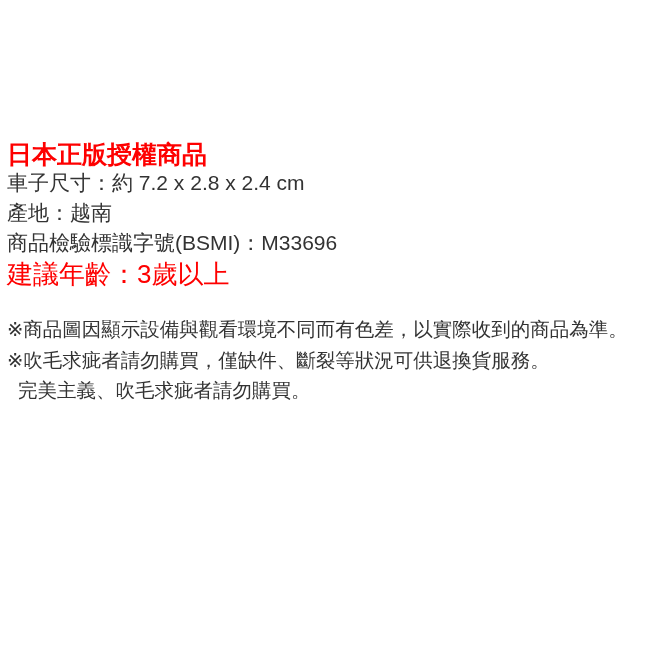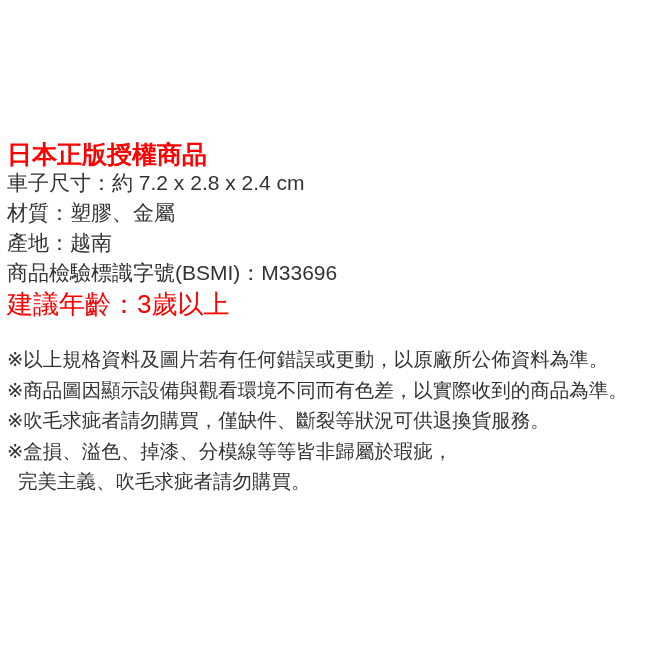--- a/index.html
+++ b/index.html
@@ -61,28 +61,25 @@
 </style>
 </head>
 <body>
 
 <div class="page">
 
   <h1 class="title">日本正版授權商品</h1>
 
   <div class="spec-list">
     <p class="spec">車子尺寸：約 7.2 x 2.8 x 2.4 cm</p>
-    <p class="spec">材質：塑膠、金屬</p>
     <p class="spec">產地：越南</p>
     <p class="spec">商品檢驗標識字號(BSMI)：M33696</p>
   </div>
 
   <p class="age">建議年齡：3歲以上</p>
 
   <div class="notes">
-    <p class="note">※以上規格資料及圖片若有任何錯誤或更動，以原廠所公佈資料為準。</p>
     <p class="note">※商品圖因顯示設備與觀看環境不同而有色差，以實際收到的商品為準。</p>
     <p class="note">※吹毛求疵者請勿購買，僅缺件、斷裂等狀況可供退換貨服務。</p>
-    <p class="note">※盒損、溢色、掉漆、分模線等等皆非歸屬於瑕疵，</p>
     <p class="note indent">完美主義、吹毛求疵者請勿購買。</p>
   </div>
 
 </div>
 
 </body></html>

